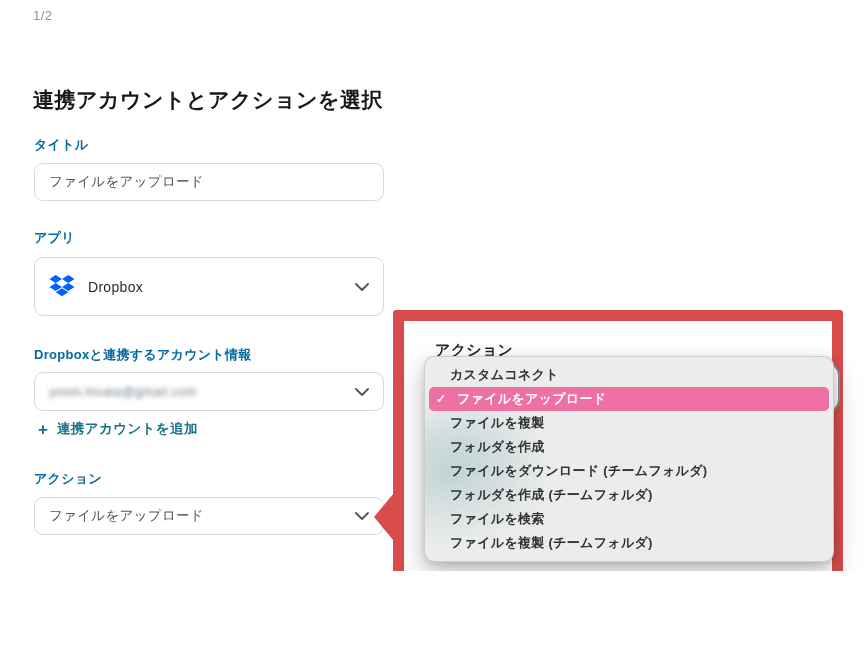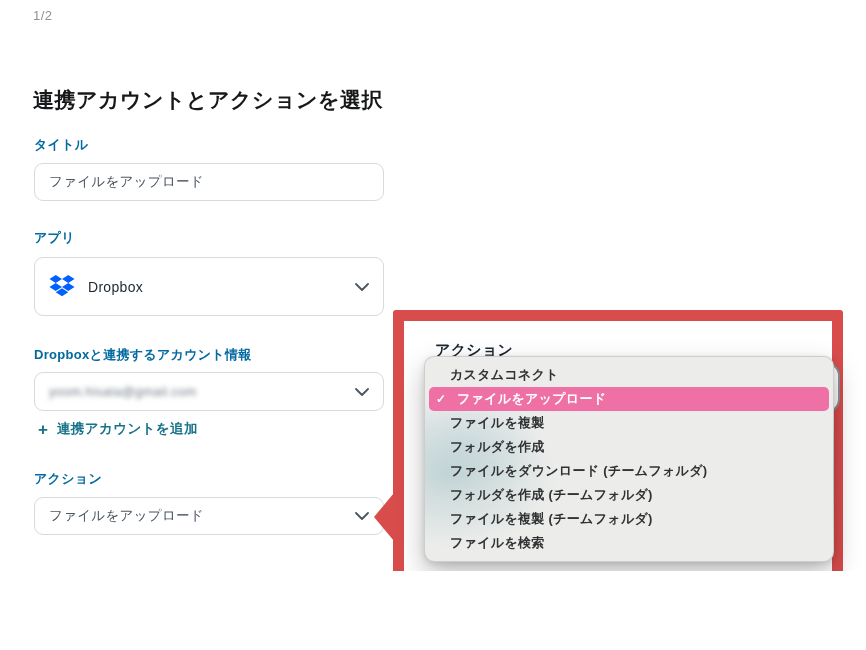--- a/index.html
+++ b/index.html
@@ -139,21 +139,21 @@
         <div class="menu-item">
           <span>フォルダを作成</span>
         </div>
         <div class="menu-item">
           <span>ファイルをダウンロード (チームフォルダ)</span>
         </div>
         <div class="menu-item">
           <span>フォルダを作成 (チームフォルダ)</span>
         </div>
         <div class="menu-item">
-          <span>ファイルを複製 (チームフォルダ)</span>
+          <span>ファイルを検索</span>
         </div>
         <div class="menu-item">
-          <span>ファイルを検索</span>
+          <span>ファイルを複製 (チームフォルダ)</span>
         </div>
       </div>
   </div>
 
 </div>
 
 </body></html>

